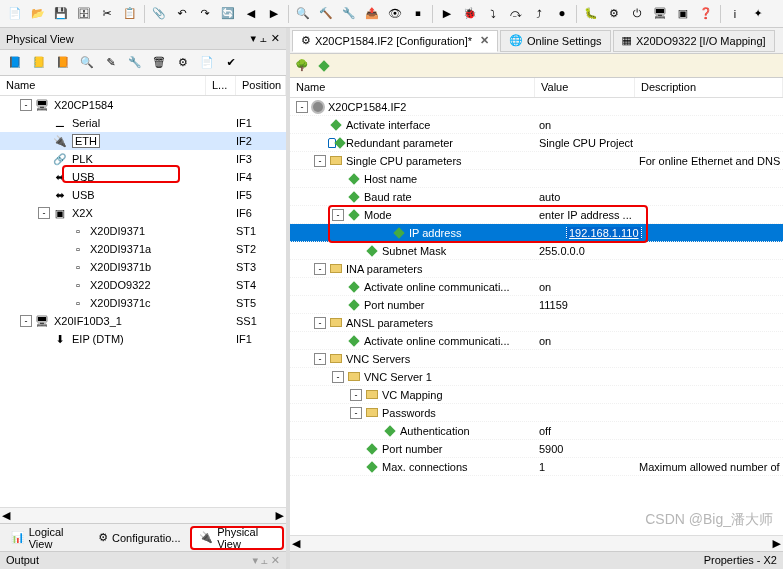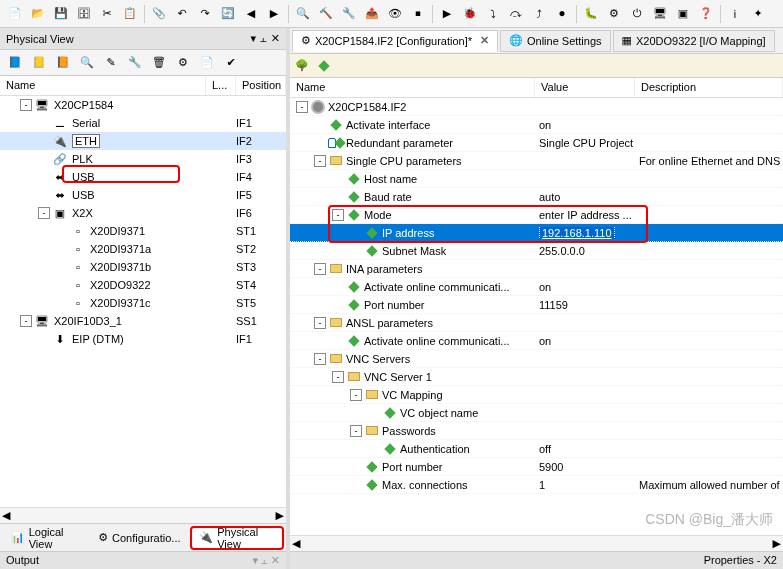--- a/index.html
+++ b/index.html
@@ -35,21 +35,21 @@
 .output-row { height: 18px; background: #e3e3e3; border-top: 1px solid #ccc; padding: 2px 6px; display: flex; justify-content: space-between; }
 .right-pane { flex: 1; display: flex; flex-direction: column; background: #fff; overflow: hidden; }
 .right-tabs { height: 26px; background: #f1f1f1; border-bottom: 1px solid #ccc; display: flex; align-items: center; padding: 0 2px; gap: 2px; }
 .rtab { height: 22px; padding: 0 8px; display: flex; align-items: center; gap: 4px; border: 1px solid #ccc; background: #eee; white-space: nowrap; }
 .rtab.active { background: #fff; border-bottom-color: #fff; }
 .rtab-close { color: #666; font-weight: bold; margin-left: 4px; }
 .right-sub-toolbar { height: 24px; background: #f8f3e0; border-bottom: 1px solid #ccc; display: flex; align-items: center; padding: 0 4px; gap: 4px; }
 .prop-header { height: 20px; background: #fff; border-bottom: 1px solid #ddd; display: flex; }
 .prop-tree { flex: 1; overflow: auto; background: #fff; position: relative; }
 .prop-row { height: 18px; display: flex; align-items: center; border-bottom: 1px dotted #f0f0f0; }
-.prop-row.selected { background: #0078d7; color: #fff; }
+.prop-row.selected { background: #0078d7; color: #fff; padding-left: 27px; }
 .prop-name { width: 245px; display: flex; align-items: center; overflow: hidden; }
 .prop-val { width: 100px; padding-left: 4px; overflow: hidden; white-space: nowrap; text-overflow: ellipsis; }
 .prop-desc { flex: 1; padding-left: 4px; overflow: hidden; white-space: nowrap; }
 .dia-green { width: 8px; height: 8px; transform: rotate(45deg); background: #4a4; display: inline-block; }
 .folder-ico { display: inline-block; width: 12px; height: 9px; background: #f0d070; border: 1px solid #c0a040; }
 .gear-ico { display: inline-block; width: 10px; height: 10px; border-radius: 50%; background: #888; box-shadow: 0 0 0 2px #bbb; }
 .lock-ico { display: inline-block; width: 8px; height: 10px; border: 1px solid #06b; border-radius: 2px 2px 0 0; }
 .ip-val { background: #0066cc; color: #fff; padding: 0 2px; border: 1px dotted #fff; text-decoration: underline; }
 .watermark { position: absolute; right: 10px; bottom: 40px; color: rgba(120,120,120,0.55); font-size: 14px; pointer-events: none; }
 .left-rel { position: relative; }
@@ -480,32 +480,20 @@
             <span class="ico">
               <span class="folder-ico"></span>
             </span>
             <span>VC Mapping</span>
           </div>
           <div class="prop-val"></div>
           <div class="prop-desc"></div>
         </div>
         <div class="prop-row">
           <div class="prop-name">
-            <span style="display: inline-block; width: 78px;"></span>
-            <span class="exp-none"></span>
-            <span class="ico">
-              <span class="dia-green"></span>
-            </span>
-            <span>VC object name</span>
-          </div>
-          <div class="prop-val"></div>
-          <div class="prop-desc"></div>
-        </div>
-        <div class="prop-row">
-          <div class="prop-name">
             <span style="display: inline-block; width: 60px;"></span>
             <span class="exp">-</span>
             <span class="ico">
               <span class="folder-ico"></span>
             </span>
             <span>Passwords</span>
           </div>
           <div class="prop-val"></div>
           <div class="prop-desc"></div>
         </div>

